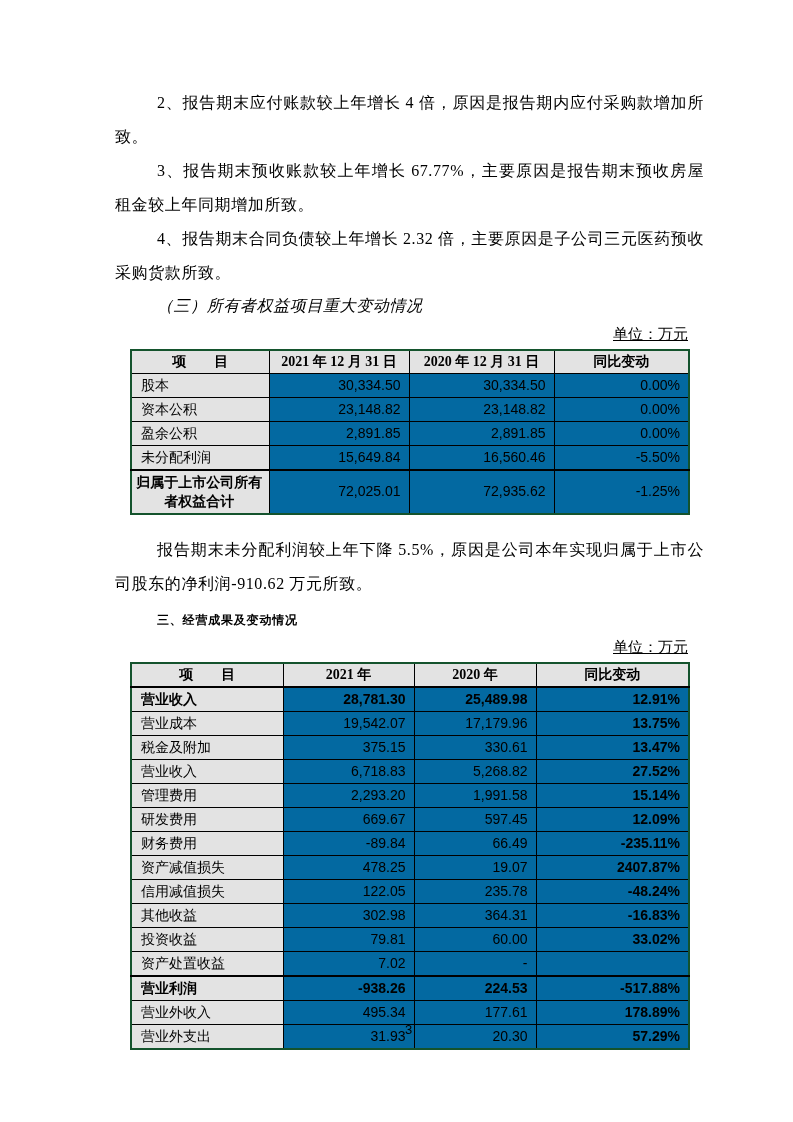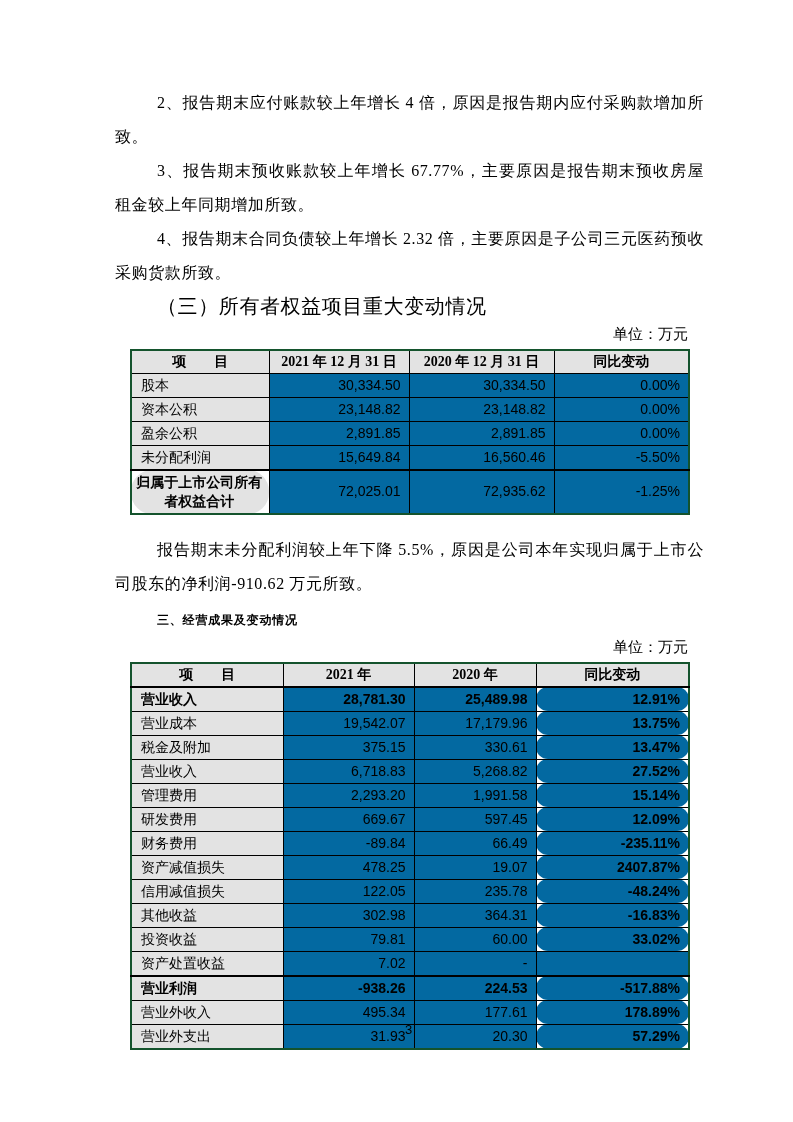--- a/index.html
+++ b/index.html
@@ -17,40 +17,42 @@
     padding: 86px 101px 0 103px;
   }
   .para {
     font-size: 16px;
     line-height: 34px;
     letter-spacing: 0.6px;
     text-indent: 42px;
     text-align: justify;
   }
   .sub-heading {
-    font-size: 20px;
+    font-size: 16px;
     line-height: 32px;
     letter-spacing: 0.6px;
     text-indent: 42px;
+    font-style: italic;
   }
   .section-heading {
     font-size: 12px;
     font-weight: bold;
     line-height: 30px;
     letter-spacing: 0.8px;
     text-indent: 42px;
     margin-top: 4px;
   }
   .unit-label {
     font-size: 15px;
     line-height: 20px;
     text-align: right;
     padding-right: 16px;
     margin-top: 2px;
     margin-bottom: 5px;
+    text-decoration: underline;
   }
   table {
     border-collapse: collapse;
     table-layout: fixed;
     width: 558px;
     margin-left: 15px;
     border: 2px solid #14532d;
   }
   th, td {
     border: 1px solid #000;
@@ -76,21 +78,21 @@
     text-align: right;
     padding: 2px 8px 2px 2px;
     font-family: "Liberation Sans", "DejaVu Sans", sans-serif;
     background: #0369a1;
   }
   #equity-table th { height: 23px; }
   #equity-table td { height: 24px; }
   #operating-table th { height: 24px; }
   #operating-table td { height: 23px; }
   tr.bold-row td { font-weight: bold; }
-  td.bold { font-weight: bold; border-radius: 21px; }
+  td.bold { font-weight: bold; }
   tr.strong-top td { border-top-width: 2px; }
   td.center-label { text-align: center; padding-left: 2px; }
   .note { margin-top: 18px; }
   .page-number {
     position: absolute;
     left: 0; top: 1022px; width: 793px;
     text-align: center;
     font-size: 13px;
     font-family: "Liberation Sans", "DejaVu Sans", sans-serif;
   }

